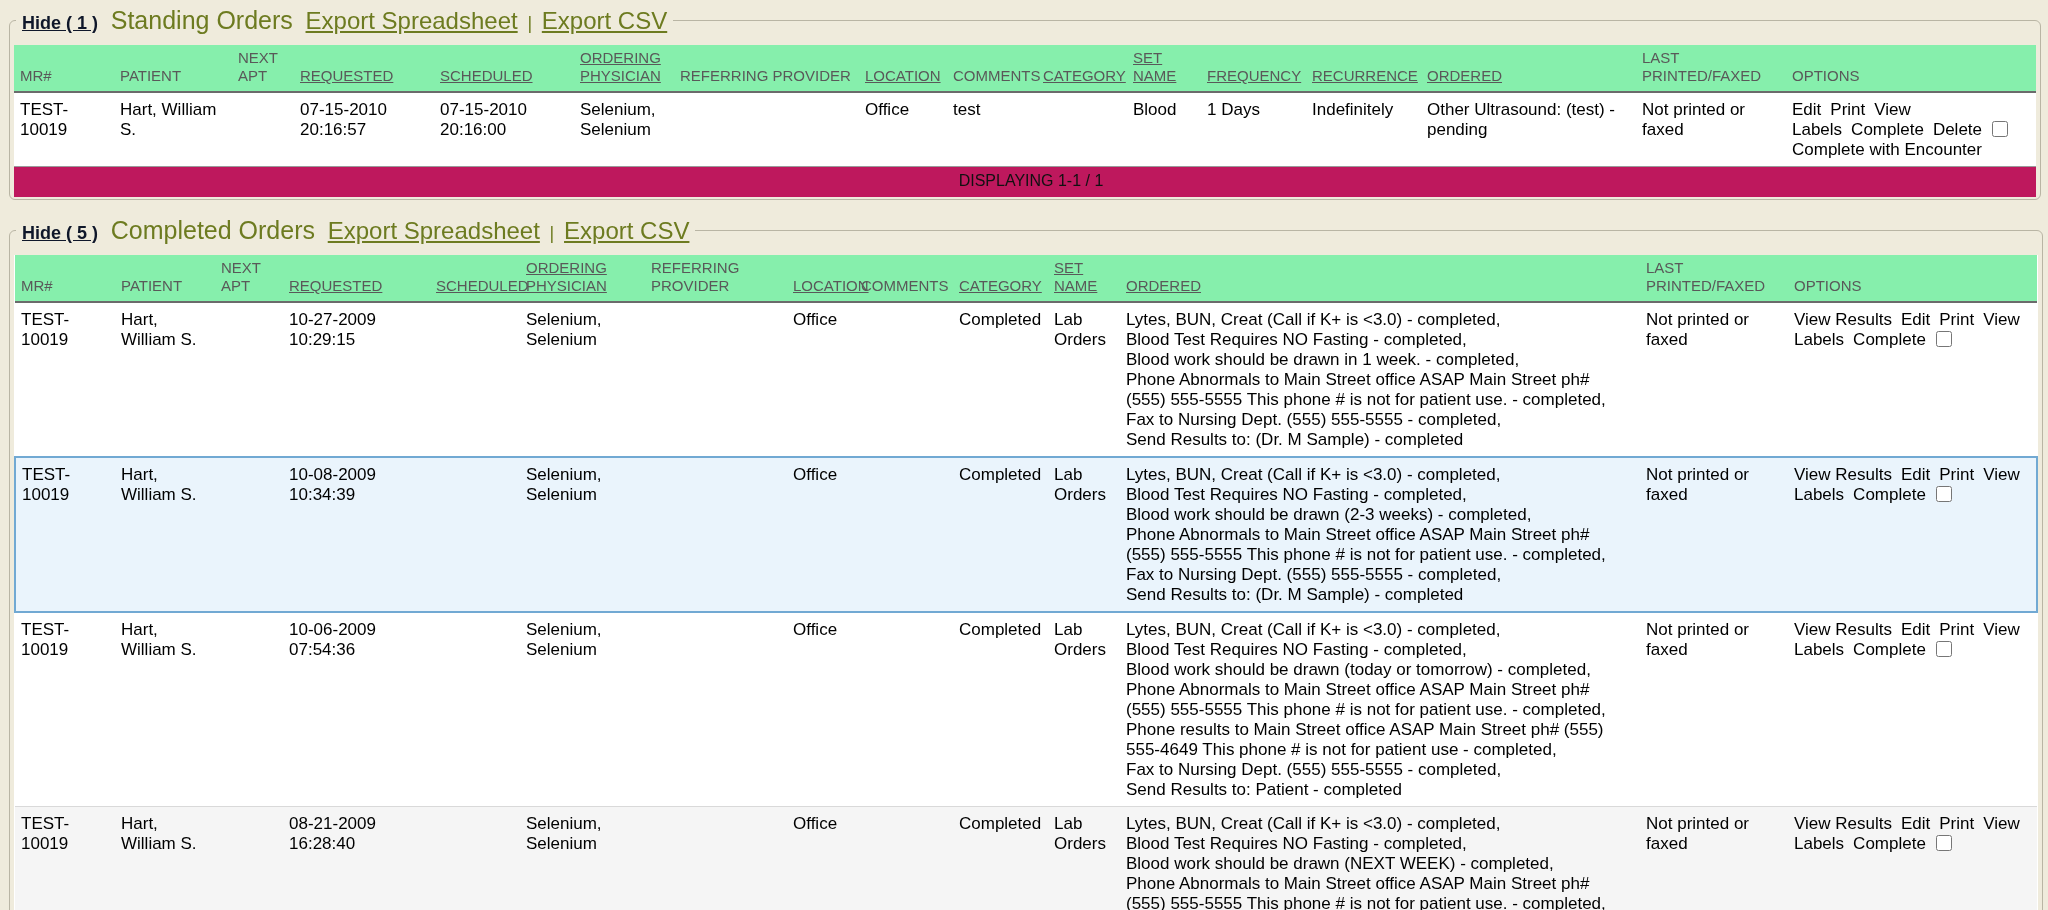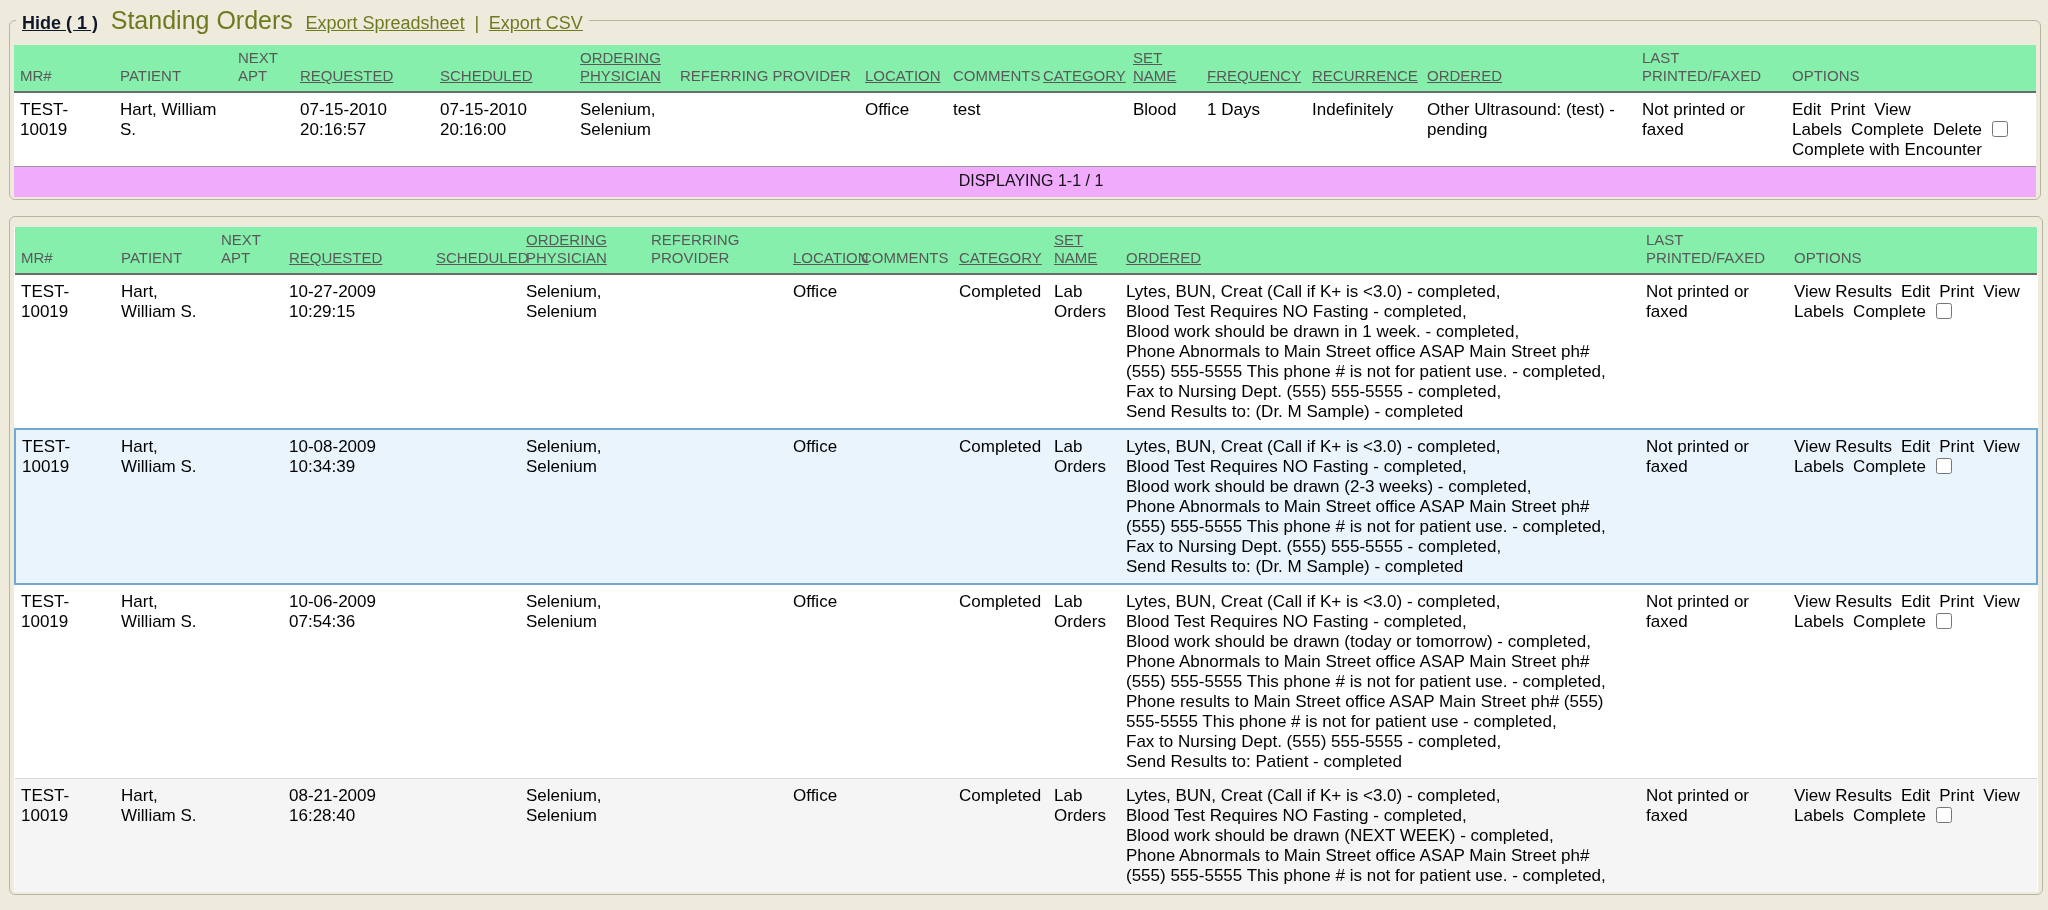--- a/index.html
+++ b/index.html
@@ -12,21 +12,21 @@
   }
   fieldset.orders {
     border:1px solid #b9b5a4; border-radius:6px;
     margin:0 0 16px 0; padding:10px 4px 2px 4px;
     background:#EFEBDC;
   }
   legend { padding:0 6px; margin-left:2px; }
   legend a { cursor:pointer; }
   .hide-link { color:#0f172a; font-weight:bold; font-size:18px; text-decoration:underline; }
   .section-title { color:#6D7B20; font-size:25px; margin:0 8px; }
-  .export-link { color:#6D7B20; font-size:18px; text-decoration:underline; }
+  .export-link { color:#6D7B20; font-size:24px; text-decoration:underline; }
   .pipe { color:#6D7B20; font-size:18px; margin:0 5px; }
 
   table.orders-table {
     width:100%; border-collapse:collapse; table-layout:fixed;
     background:#ffffff;
   }
   table.orders-table thead th {
     background:#86efac; color:#595959; font-weight:normal; font-size:15px;
     text-align:left; vertical-align:bottom; line-height:18px;
     padding:4px 6px 6px 6px;
@@ -42,21 +42,21 @@
   tr.shaded td { background:#f5f5f5; }
   tr.selected td { background:#EAF4FC; border-top:2px solid #71A9D3; border-bottom:2px solid #71A9D3; }
   tr.selected td:first-child { border-left:2px solid #71A9D3; }
   tr.selected td:last-child { border-right:2px solid #71A9D3; }
   tr.selected + tr td { border-top:none; }
   .ordered-line { white-space:normal; }
   .opt { margin-right:9px; cursor:pointer; display:inline; }
   .opt-tail { cursor:pointer; display:inline; }
   input.row-cb { width:16px; height:16px; margin:1px 9px -2px 1px; vertical-align:-2px; }
   tfoot td {
-    background:#f0abfc; border-top:1px solid #9a9a9a;
+    background:#be185d; border-top:1px solid #9a9a9a;
     text-align:center; font-size:16px; padding:5px 0 7px 12px; color:#111;
   }
 </style>
 </head>
 <body>
 
 <fieldset class="orders">
   <legend>
     <a class="hide-link">Hide ( 1 )</a>
     <span class="section-title">Standing Orders</span>
@@ -127,20 +127,27 @@
       </tbody>
       <tfoot>
         <tr>
           <td colspan="16">DISPLAYING 1-1 / 1</td>
         </tr>
       </tfoot>
     </table>
 </fieldset>
 
 <fieldset class="orders">
+  <legend>
+    <a class="hide-link">Hide ( 5 )</a>
+    <span class="section-title">Completed Orders</span>
+    <a class="export-link">Export Spreadsheet</a>
+    <span class="pipe">|</span>
+    <a class="export-link">Export CSV</a>
+  </legend>
   <table class="orders-table">
       <colgroup>
         <col style="width: 100px;">
         <col style="width: 100px;">
         <col style="width: 68px;">
         <col style="width: 147px;">
         <col style="width: 90px;">
         <col style="width: 125px;">
         <col style="width: 142px;">
         <col style="width: 68px;">
@@ -226,21 +233,21 @@
           <td></td>
           <td>Office</td>
           <td></td>
           <td>Completed</td>
           <td>Lab Orders</td>
           <td>
             <div class="ordered-line">Lytes, BUN, Creat (Call if K+ is &lt;3.0) - completed,</div>
             <div class="ordered-line">Blood Test Requires NO Fasting - completed,</div>
             <div class="ordered-line">Blood work should be drawn (today or tomorrow) - completed,</div>
             <div class="ordered-line">Phone Abnormals to Main Street office ASAP Main Street ph# (555) 555-5555 This phone # is not for patient use. - completed,</div>
-            <div class="ordered-line">Phone results to Main Street office ASAP Main Street ph# (555) 555-5555 This phone # is not for patient use - completed,</div>
+            <div class="ordered-line">Phone results to Main Street office ASAP Main Street ph# (555) 555-4649 This phone # is not for patient use - completed,</div>
             <div class="ordered-line">Fax to Nursing Dept. (555) 555-5555 - completed,</div>
             <div class="ordered-line">Send Results to: Patient - completed</div>
           </td>
           <td>Not printed or faxed</td>
           <td><span class="opt">View Results</span><span class="opt">Edit</span><span class="opt">Print</span><span class="opt">View Labels</span><span class="opt">Complete</span><input type="checkbox" class="row-cb" style=""></td>
         </tr>
         <tr class="shaded">
           <td>TEST-10019</td>
           <td>Hart, William S.</td>
           <td></td>

